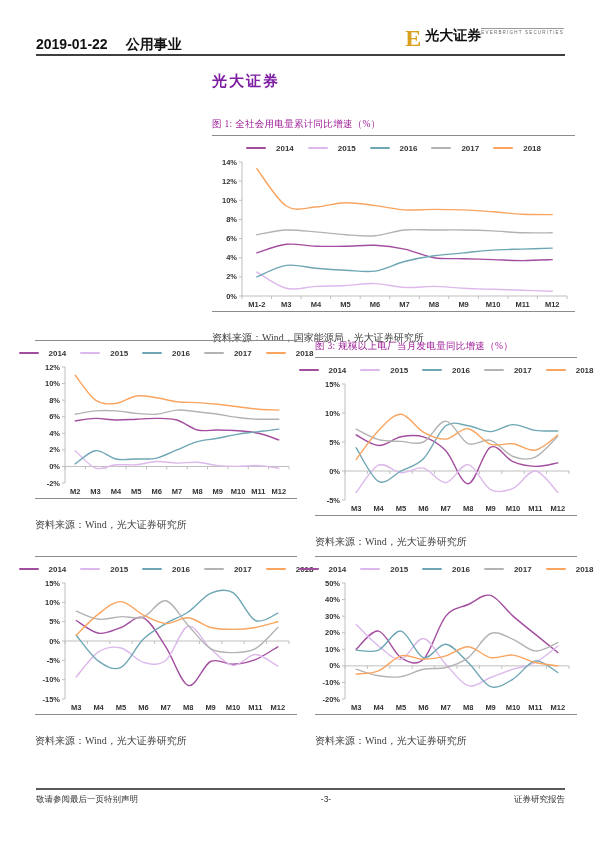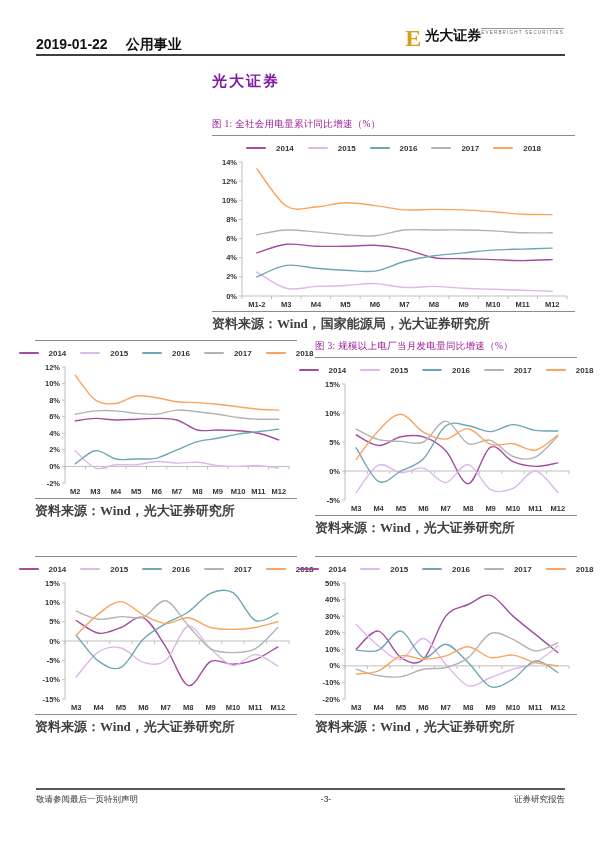--- a/index.html
+++ b/index.html
@@ -28,21 +28,21 @@
   #fig3{left:35px;top:556px;width:262px;}
   #fig4{left:315px;top:556px;width:262px;}
   .cap{font-size:9.5px;font-weight:normal;color:#9C1A95;font-family:"Liberation Serif",serif;
        letter-spacing:0.3px;margin-bottom:4px;white-space:nowrap;}
   .cap-rule{height:1px;background:#8c8c8c;margin-bottom:5px;}
   .legend{display:flex;justify-content:center;align-items:center;gap:14px;height:14px;margin-bottom:2px;}
   .legend .li{display:flex;align-items:center;gap:10px;}
   .legend .sw{display:inline-block;width:20px;height:2px;border-radius:1px;}
   .legend .lb{font-size:8px;font-weight:bold;color:#333;}
   .src-rule{height:1px;background:#8c8c8c;margin-top:2px;}
-  .src{font-size:13px;color:#404040;margin-top:3px;font-family:"Liberation Serif",serif;white-space:nowrap;font-weight:bold;}
+  .src{font-size:10px;color:#404040;margin-top:19px;font-family:"Liberation Serif",serif;white-space:nowrap;}
   .plot svg{display:block;}
 
   
   #ftr-rule{position:absolute;left:36px;top:788px;width:529px;height:2px;background:#595959;}
   #ftr{position:absolute;left:36px;top:794px;width:529px;display:flex;justify-content:space-between;
        font-size:8.5px;color:#333;}
 </style>
 </head>
 <body>
 

